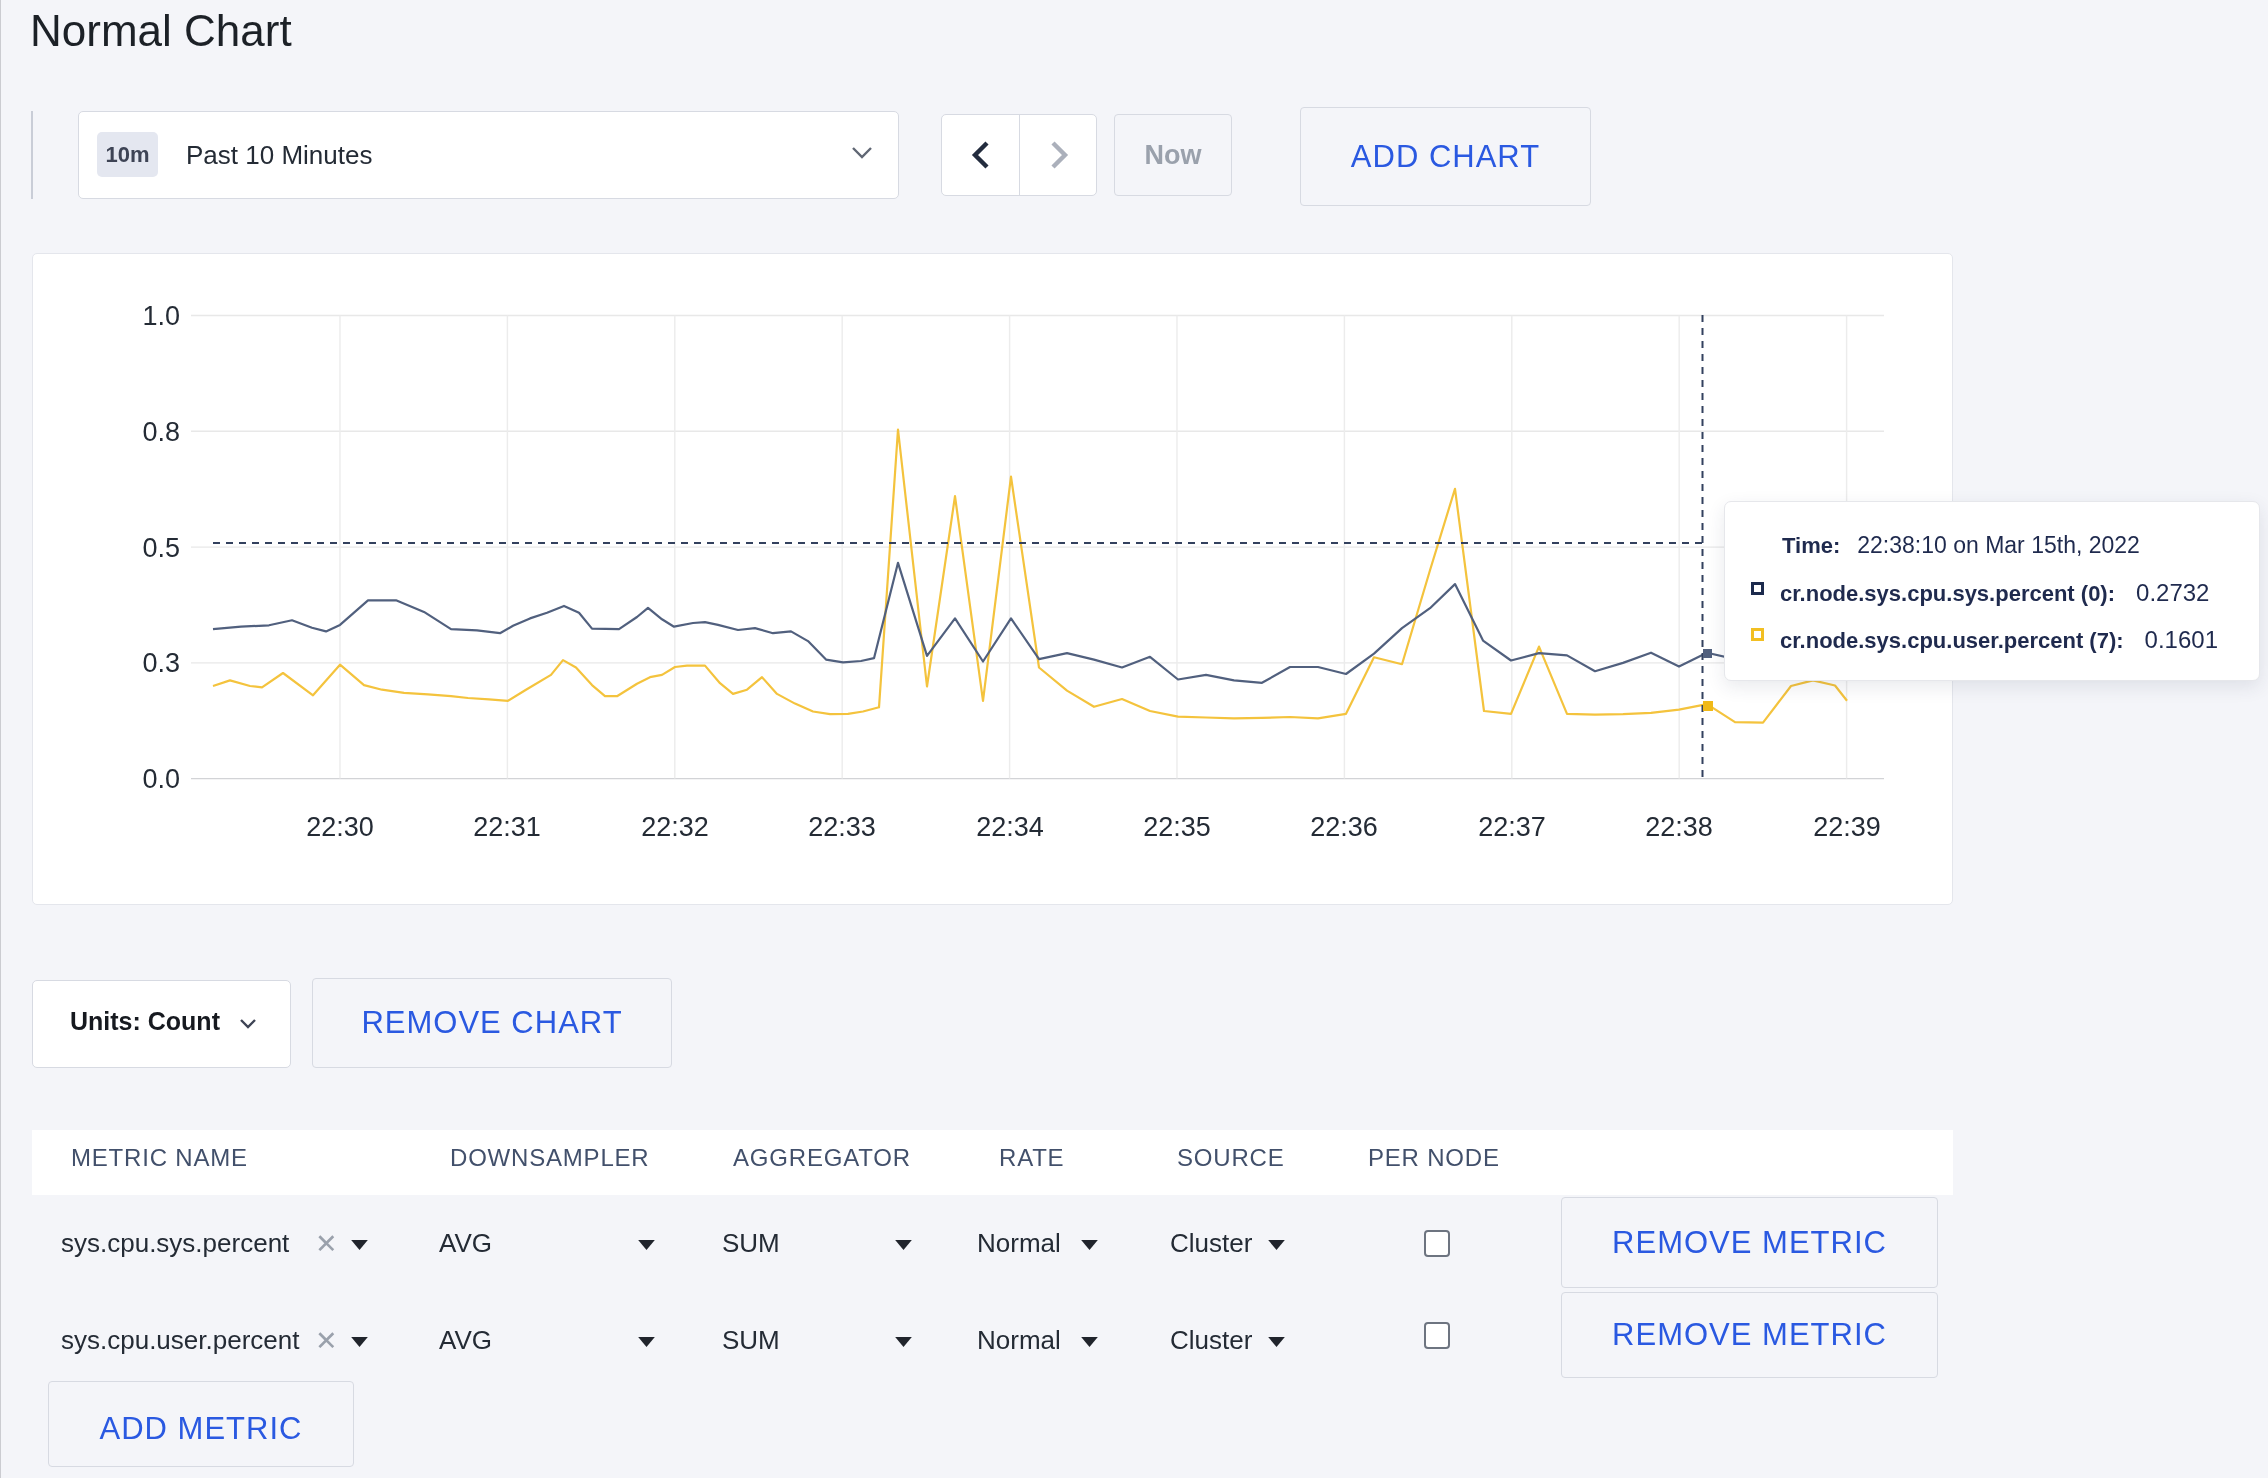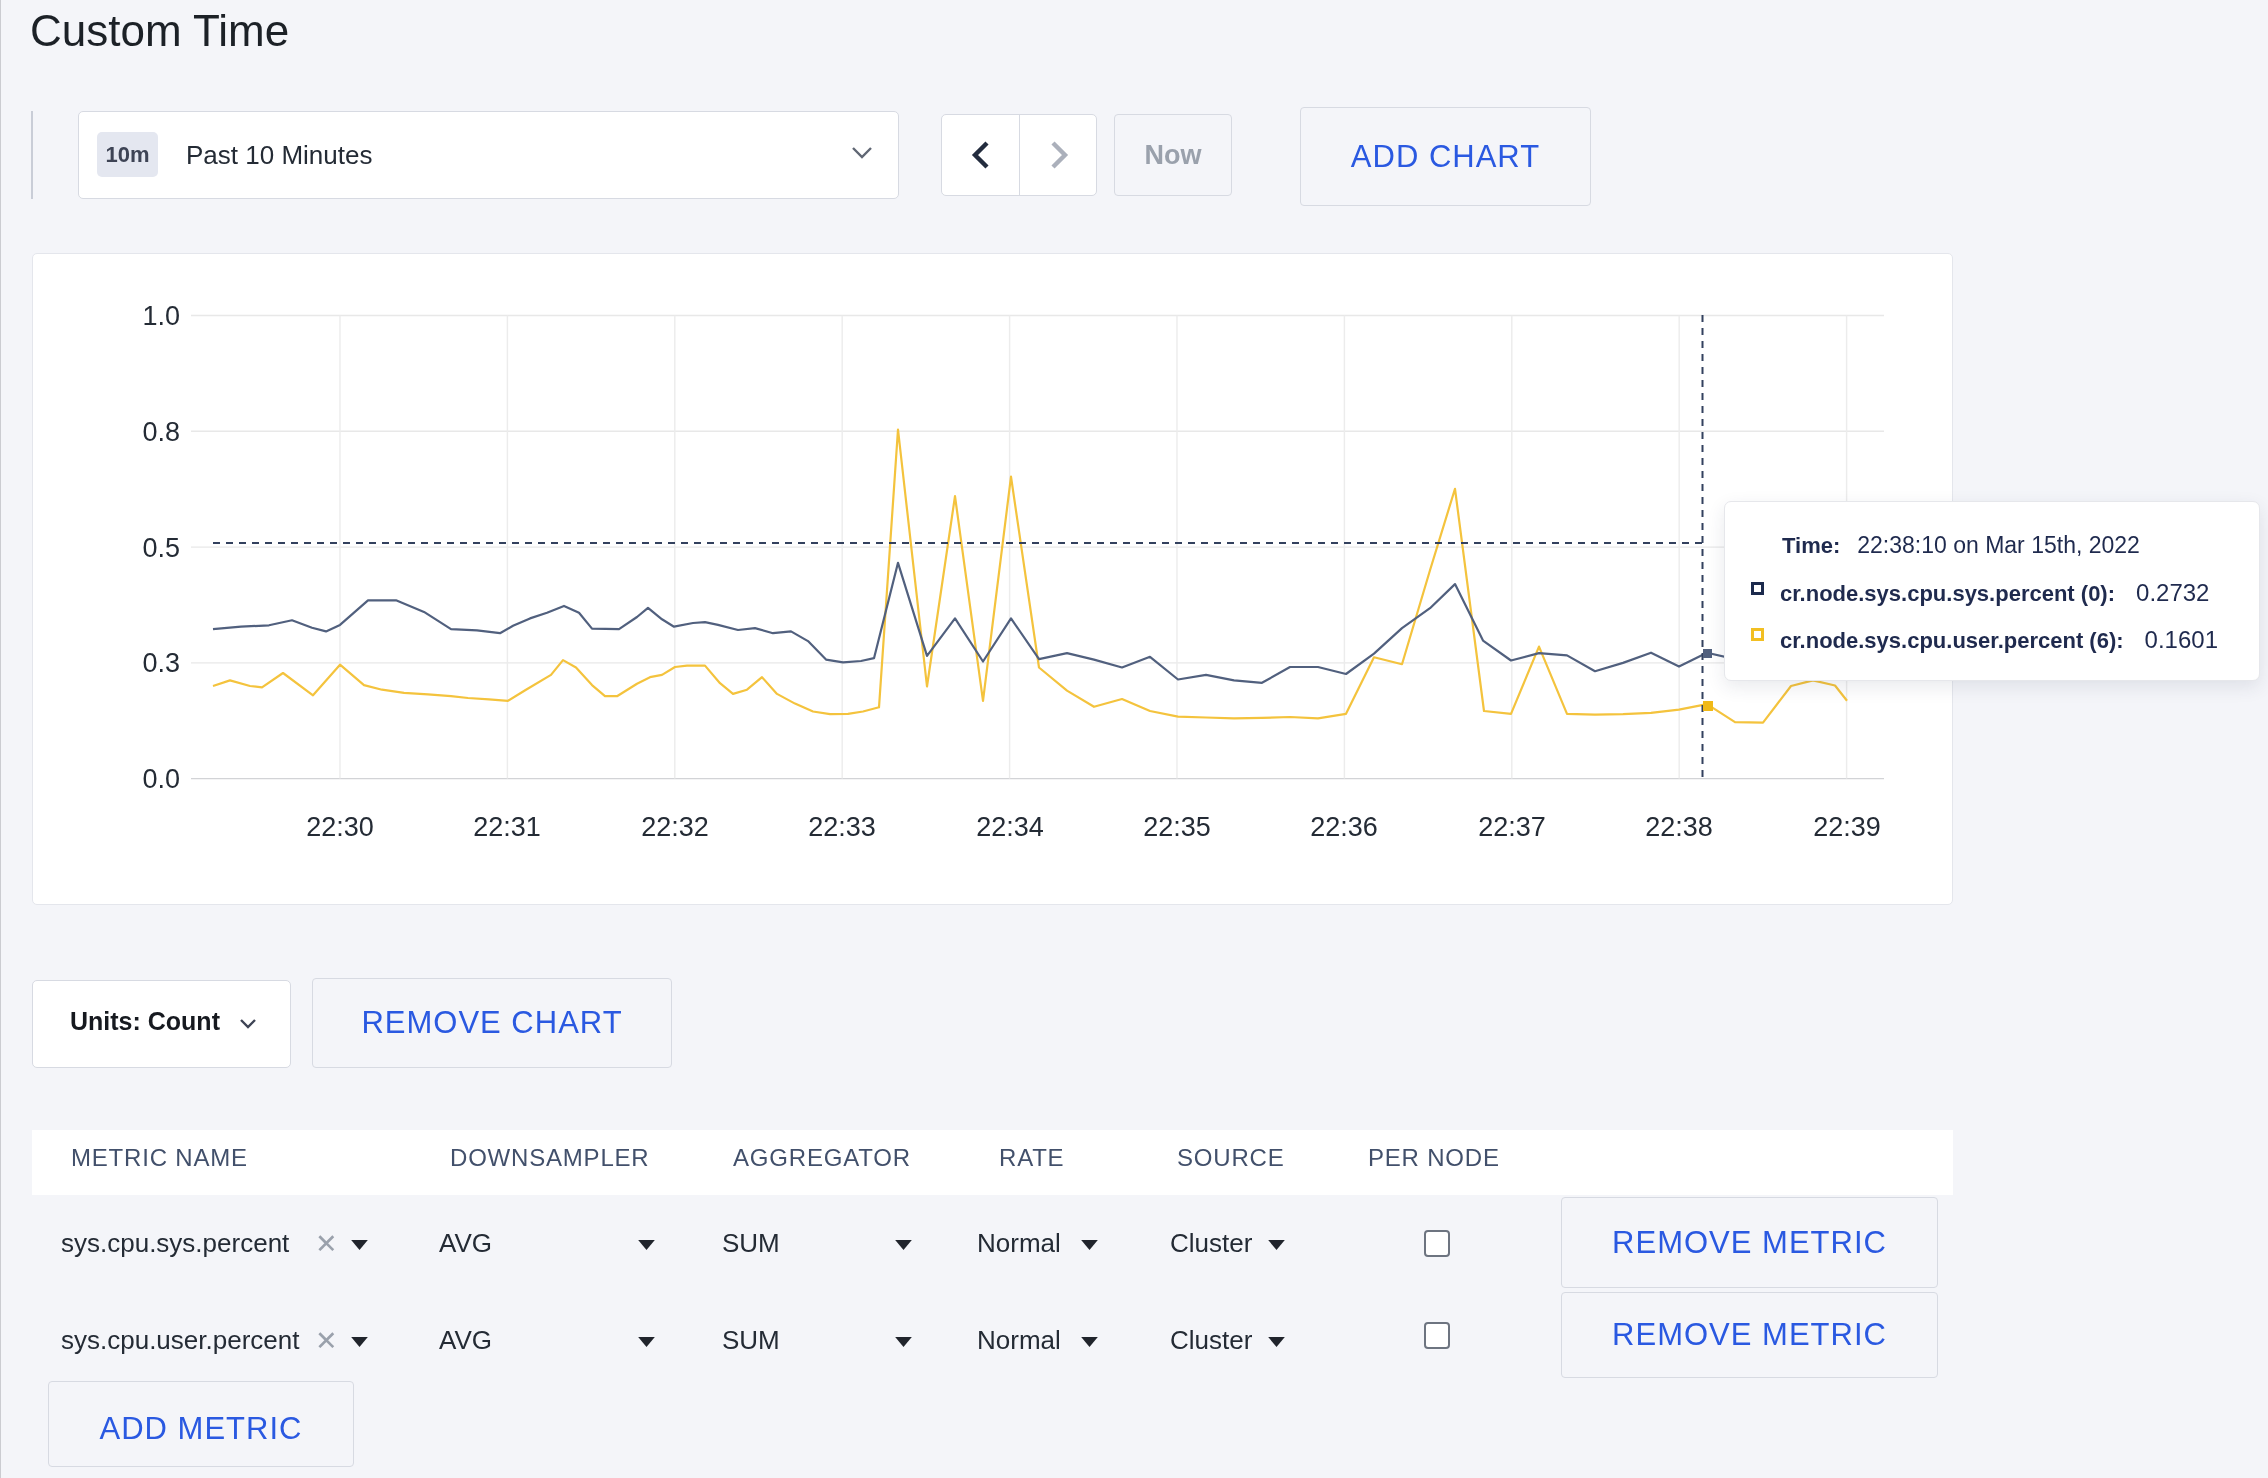--- a/index.html
+++ b/index.html
@@ -6,21 +6,21 @@
   html,body { width:2268px; height:1478px; background:#f4f5f9; font-family:"Liberation Sans", sans-serif; position:relative; overflow:hidden; }
   .abs { position:absolute; }
   .btn { border:1px solid #d7dae2; border-radius:4px; background:transparent; }
   .bluebtn { color:#2a59e1; letter-spacing:1px; font-weight:400; }
 </style>
 </head>
 <body>
 
 <div class="abs" style="left:0; top:0; width:1px; height:1478px; background:#cbccd1;"></div>
 
-<div class="abs" style="left:30px; top:6px; font-size:44px; color:#1c2127; letter-spacing:0px;">Custom Time</div>
+<div class="abs" style="left:30px; top:6px; font-size:44px; color:#1c2127; letter-spacing:0px;">Normal Chart</div>
 
 <div class="abs" style="left:31px; top:111px; width:2px; height:88px; background:#c9cdd7;"></div>
 
 <div class="abs" style="left:78px; top:111px; width:821px; height:88px; background:#fff; border:1px solid #d7dae2; border-radius:5px;">
   <div class="abs" style="left:18px; top:20px; width:61px; height:45px; background:#e4e7f0; border-radius:5px; text-align:center; line-height:45px; font-size:22px; font-weight:700; color:#3e4455;">10m</div>
   <div class="abs" style="left:107px; top:0; height:86px; line-height:86px; font-size:26px; color:#242b35;">Past 10 Minutes</div>
   <svg class="abs" style="right:24px; top:33px;" width="24" height="16" viewBox="0 0 24 16">
       <path d="M3 3 L12 12 L21 3" fill="none" stroke="#606774" stroke-width="2.4"></path>
     </svg>
 </div>
@@ -95,21 +95,21 @@
 
   <rect x="1703" y="649" width="9" height="9" fill="#51607e"></rect>
   <rect x="1703" y="701" width="10" height="10" fill="#f0b917"></rect>
 </svg>
 
 <div class="abs" style="left:1724px; top:501px; width:536px; height:180px; background:#fff; border:1px solid #e6e7eb; border-radius:7px; box-shadow:0 6px 18px rgba(40,50,80,0.10);">
   <div class="abs" style="left:57px; top:30px; font-size:22px; color:#1f2a4e;"><b>Time:</b><span style="margin-left:17px; font-size:23px;">22:38:10 on Mar 15th, 2022</span></div>
   <div class="abs" style="left:26px; top:80px; width:13px; height:13px; border:3px solid #1c2a4d;"></div>
   <div class="abs" style="left:55px; top:77px; font-size:22px; color:#1f2a4e;"><b>cr.node.sys.cpu.sys.percent (0):</b><span style="margin-left:21px; font-size:24px;">0.2732</span></div>
   <div class="abs" style="left:26px; top:126px; width:13px; height:13px; border:3px solid #f2bf22;"></div>
-  <div class="abs" style="left:55px; top:124px; font-size:22px; color:#1f2a4e;"><b>cr.node.sys.cpu.user.percent (6):</b><span style="margin-left:21px; font-size:24px;">0.1601</span></div>
+  <div class="abs" style="left:55px; top:124px; font-size:22px; color:#1f2a4e;"><b>cr.node.sys.cpu.user.percent (7):</b><span style="margin-left:21px; font-size:24px;">0.1601</span></div>
 </div>
 
 <div class="abs" style="left:32px; top:980px; width:259px; height:88px; background:#fff; border:1px solid #d7dae2; border-radius:5px;padding-left:24px;">
   <div class="abs" style="left:37px; top:0; height:86px; line-height:81px; font-size:25px; font-weight:700; color:#16191f;">Units: Count</div>
   <svg class="abs" style="right:32px; top:36px;" width="20" height="14" viewBox="0 0 20 14">
       <path d="M3 3 L10 10 L17 3" fill="none" stroke="#3e4455" stroke-width="2.4"></path>
     </svg>
 </div>
 <div class="abs btn bluebtn" style="left:312px; top:978px; width:360px; height:90px; text-align:center; line-height:88px; font-size:31px;">REMOVE CHART</div>
 

